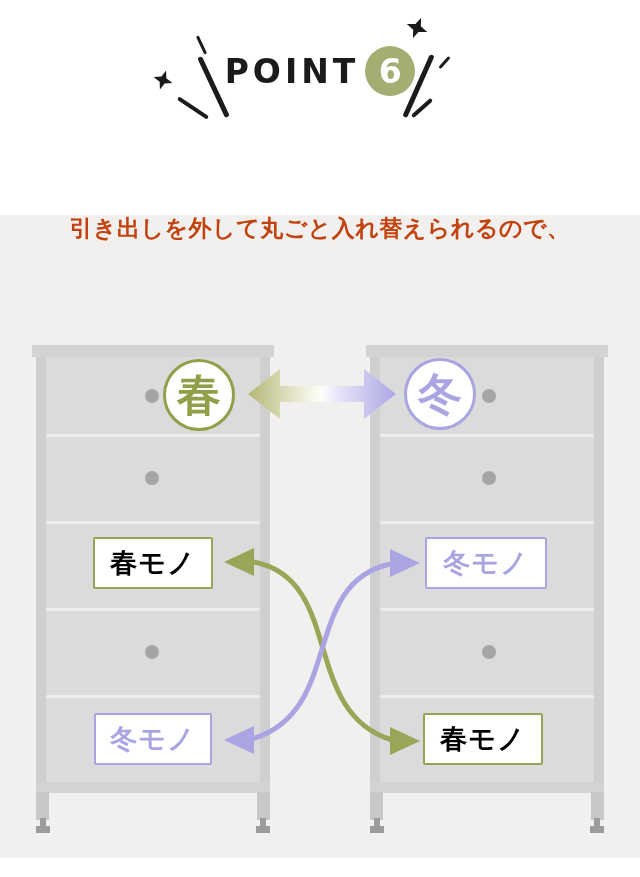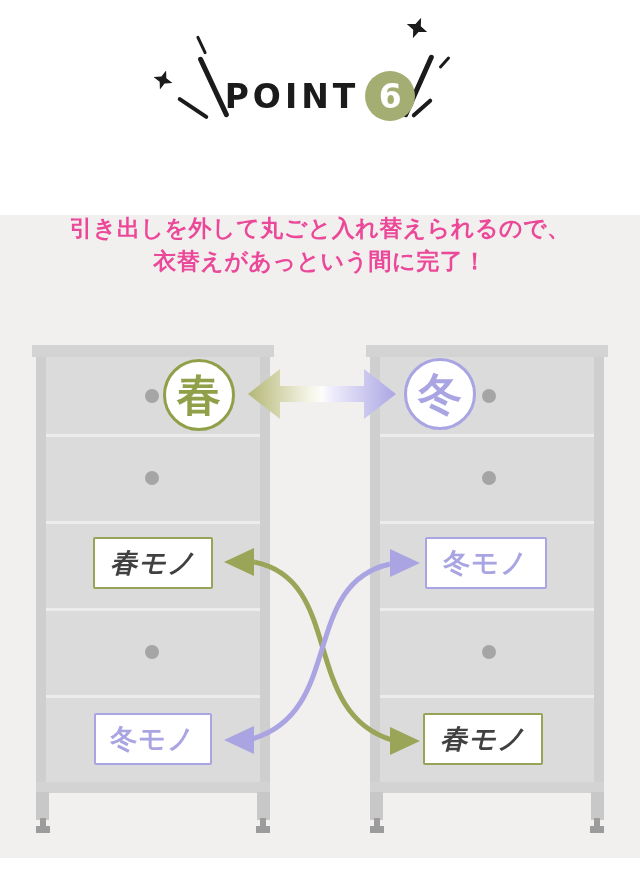--- a/index.html
+++ b/index.html
@@ -6,32 +6,32 @@
   .page{
     position:relative;width:640px;height:877px;overflow:hidden;
     background:#ffffff;font-family:"DejaVu Sans","Liberation Sans",sans-serif;
   }
   
   .slash{position:absolute;background:#1b1b1b;border-radius:3px;}
   .sparkle{position:absolute;width:22px;height:22px;background:#1b1b1b;
     clip-path:polygon(50% 0%,63% 36%,100% 50%,63% 64%,50% 100%,37% 64%,0% 50%,37% 36%);}
   .sparkle.sm{width:20px;height:20px;}
   
-  .point-row{position:absolute;top:70px;left:0;width:100%;height:52px;
+  .point-row{position:absolute;top:45px;left:0;width:100%;height:52px;
     display:flex;align-items:center;justify-content:center;gap:6px;}
   .point-word{font-size:33px;font-weight:800;color:#1b1b1b;letter-spacing:4px;}
   .point-badge{width:50px;height:50px;border-radius:50%;background:#a4ad72;
     display:flex;align-items:center;justify-content:center;
     color:#ffffff;font-size:33px;font-weight:800;}
   .main-title{position:absolute;top:128px;left:0;width:100%;text-align:center;
     font-size:35px;font-weight:800;color:#1b1b1b;letter-spacing:2px;margin:0;}
   
   .gray-section{position:absolute;left:0;top:215px;width:640px;height:643px;background:#f1f0ee;}
   .desc{position:absolute;top:212px;left:0;width:100%;text-align:center;margin:0;
-    font-size:23px;font-weight:bold;color:#ec4899;line-height:33px;letter-spacing:0.5px;}
+    font-size:23px;font-weight:bold;color:#c2410c;line-height:33px;letter-spacing:0.5px;}
   
   .top-board{position:absolute;height:12px;background:#d3d3d3;top:345px;width:242px;}
   .chest-body{position:absolute;top:357px;width:234px;height:425px;background:#ececec;
     border-left:10px solid #cfcfcf;border-right:10px solid #cfcfcf;box-sizing:border-box;
     display:flex;flex-direction:column;gap:3px;}
   .drawer{background:#dbdbdb;width:100%;}
   .d1{height:77px;} .d2,.d3,.d4{height:84px;} .d5{flex:1;}
   .bottom-rail{position:absolute;top:782px;width:234px;height:11px;background:#d3d3d3;}
   .leg{position:absolute;top:792px;width:13px;height:28px;background:#c8c8c8;}
   .foot-stem{position:absolute;top:818px;width:6px;height:9px;background:#9c9c9c;}
@@ -39,21 +39,21 @@
   .knob{position:absolute;width:14px;height:14px;border-radius:50%;background:#a5a5a5;}
   
   .season-circle{position:absolute;width:72px;height:72px;border-radius:50%;background:#ffffff;
     box-sizing:border-box;display:flex;align-items:center;justify-content:center;
     font-size:44px;font-weight:bold;line-height:1;}
   .season-circle.olive{border:3px solid #8fa049;color:#8fa049;}
   .season-circle.purple{border:3px solid #a9a4e2;color:#a9a4e2;}
   .drawer-tag{position:absolute;height:52px;background:#ffffff;box-sizing:border-box;
     display:flex;align-items:center;justify-content:center;border-radius:2px;
     font-size:27px;font-weight:bold;letter-spacing:1px;}
-  .drawer-tag.olive{border:2px solid #97a457;color:#404040;font-style:italic;}
+  .drawer-tag.olive{border:2px solid #97a457;color:#000000;}
   .drawer-tag.purple{border:2px solid #a9a4e2;color:#a9a4e2;}
   .arrows{position:absolute;left:0;top:0;width:640px;height:877px;pointer-events:none;}
 </style>
 </head>
 <body>
 
 <div class="page">
 
   <span class="sparkle sm" style="left:153px;top:70px;transform:rotate(18deg);"></span>
   <span class="sparkle" style="left:406px;top:17px;transform:rotate(22deg);"></span>
@@ -65,21 +65,20 @@
   <span class="slash" style="left:420px;top:95px;width:4px;height:26px;transform:rotate(48deg);"></span>
 
   <div class="point-row">
     <span class="point-word">POINT</span>
     <span class="point-badge">6</span>
   </div>
 
   <div class="gray-section"></div>
   <p class="desc">
     <span>引き出しを外して丸ごと入れ替えられるので、</span><br>
-    <span>衣替えがあっという間に完了！</span>
   </p>
 
   <div class="top-board" style="left:32px;"></div>
   <div class="chest-body" style="left:36px;">
     <div class="drawer d1"></div>
     <div class="drawer d2"></div>
     <div class="drawer d3"></div>
     <div class="drawer d4"></div>
     <div class="drawer d5"></div>
   </div>

